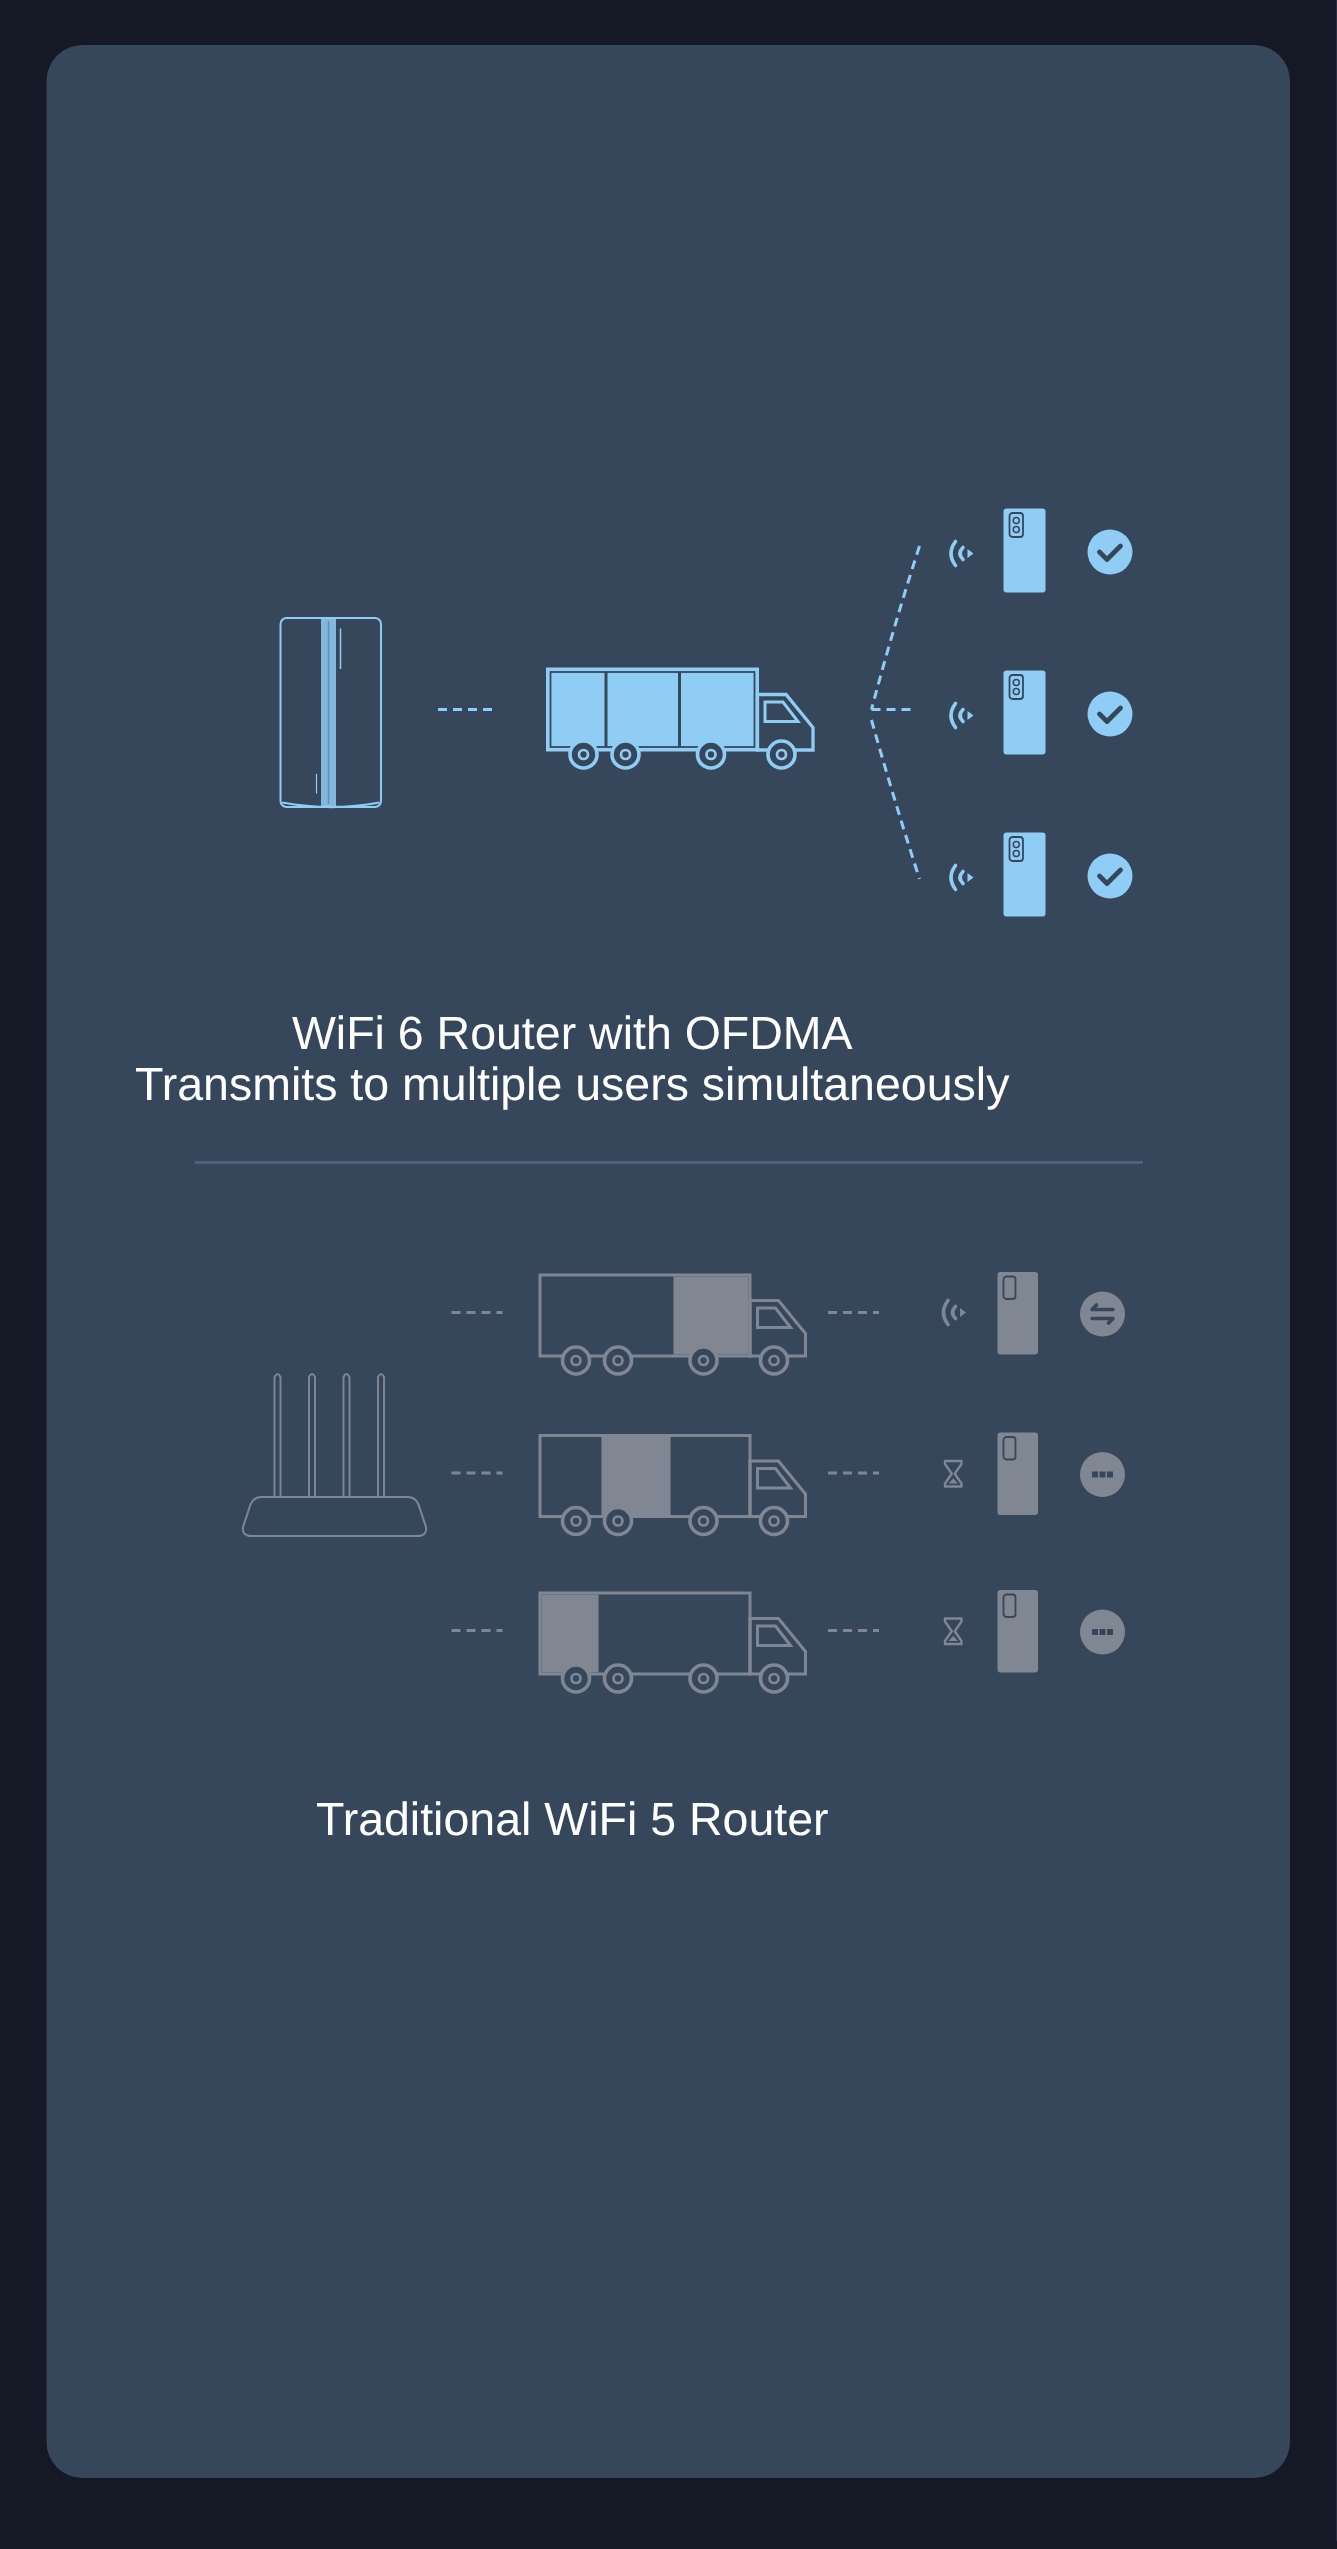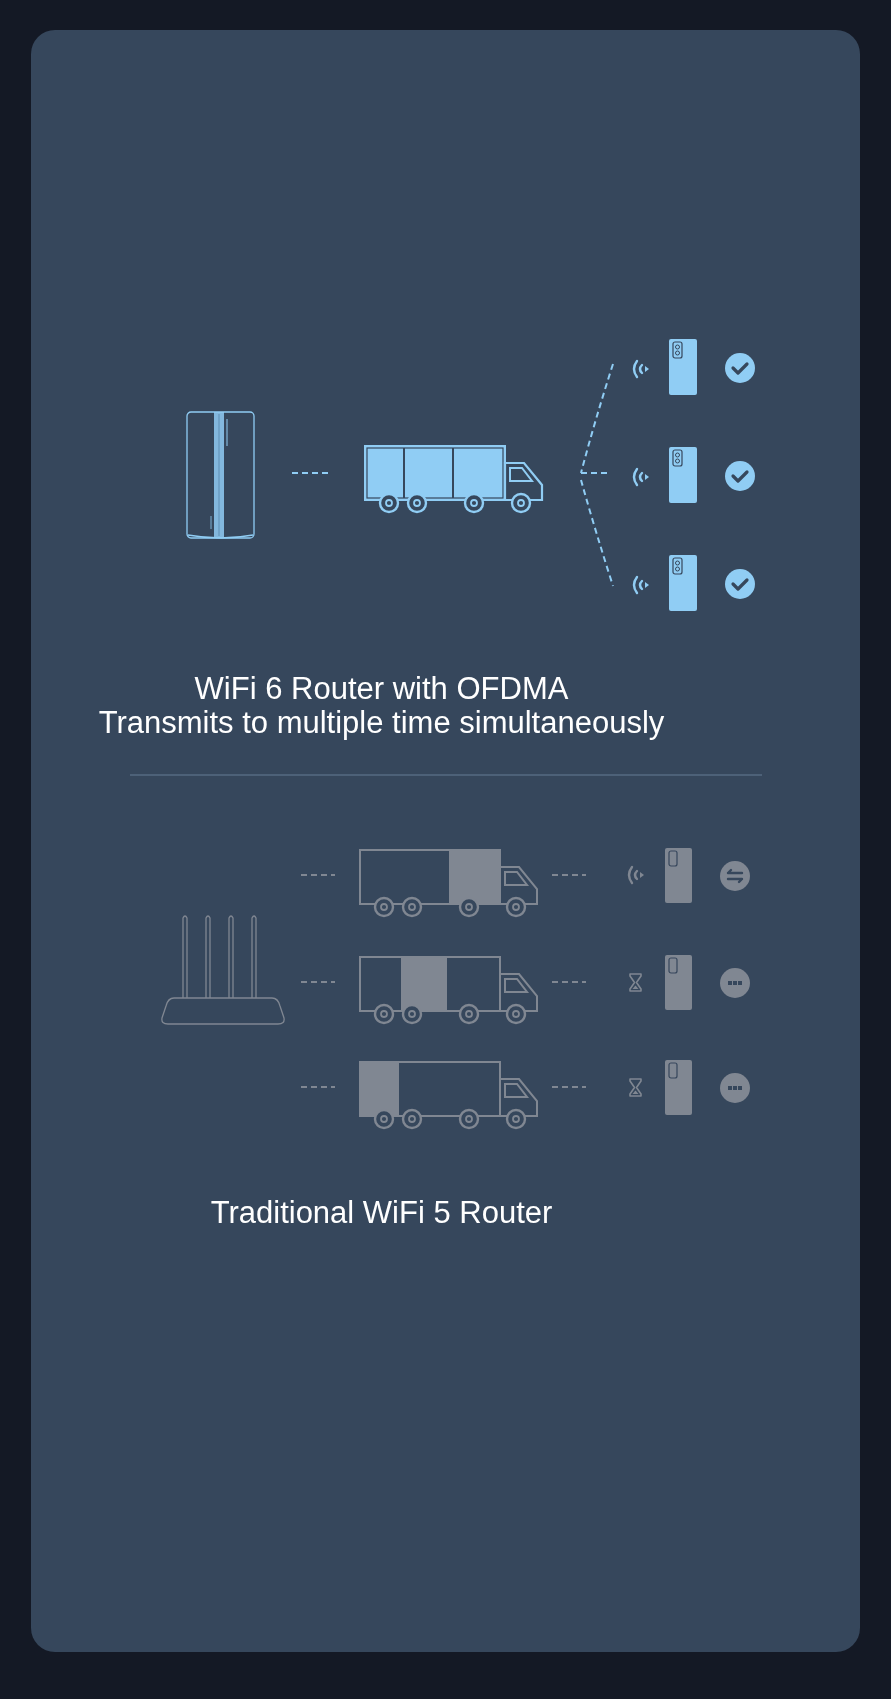--- a/index.html
+++ b/index.html
@@ -132,21 +132,21 @@
     </svg>
     <svg class="abs" style="left:97px;top:15px;" width="30" height="30" viewBox="0 0 30 30">
       <circle cx="15" cy="15" r="15" fill="#90cdf4"></circle>
       <path d="M8 15 L13 20 L22 11" fill="none" stroke="#36475c" stroke-width="3.2" stroke-linecap="round" stroke-linejoin="round"></path>
     </svg>
   </div>
 </div>
 
 <div class="caption" style="top:672px;">
   <div>WiFi 6 Router with OFDMA</div>
-  <div>Transmits to multiple time simultaneously</div>
+  <div>Transmits to multiple users simultaneously</div>
 </div>
 
 <div class="divider"></div>
 
 <div class="abs" style="left:0;top:800px;width:891px;height:340px;">
 
   <svg class="abs" style="left:160px;top:114px;" width="126" height="112" viewBox="0 0 126 112">
     <g fill="none" stroke="#808792" stroke-width="1.3">
       <path d="M23 84 L23 4 Q25 0 27 4 L27 84"></path>
       <path d="M46 84 L46 4 Q48 0 50 4 L50 84"></path>

